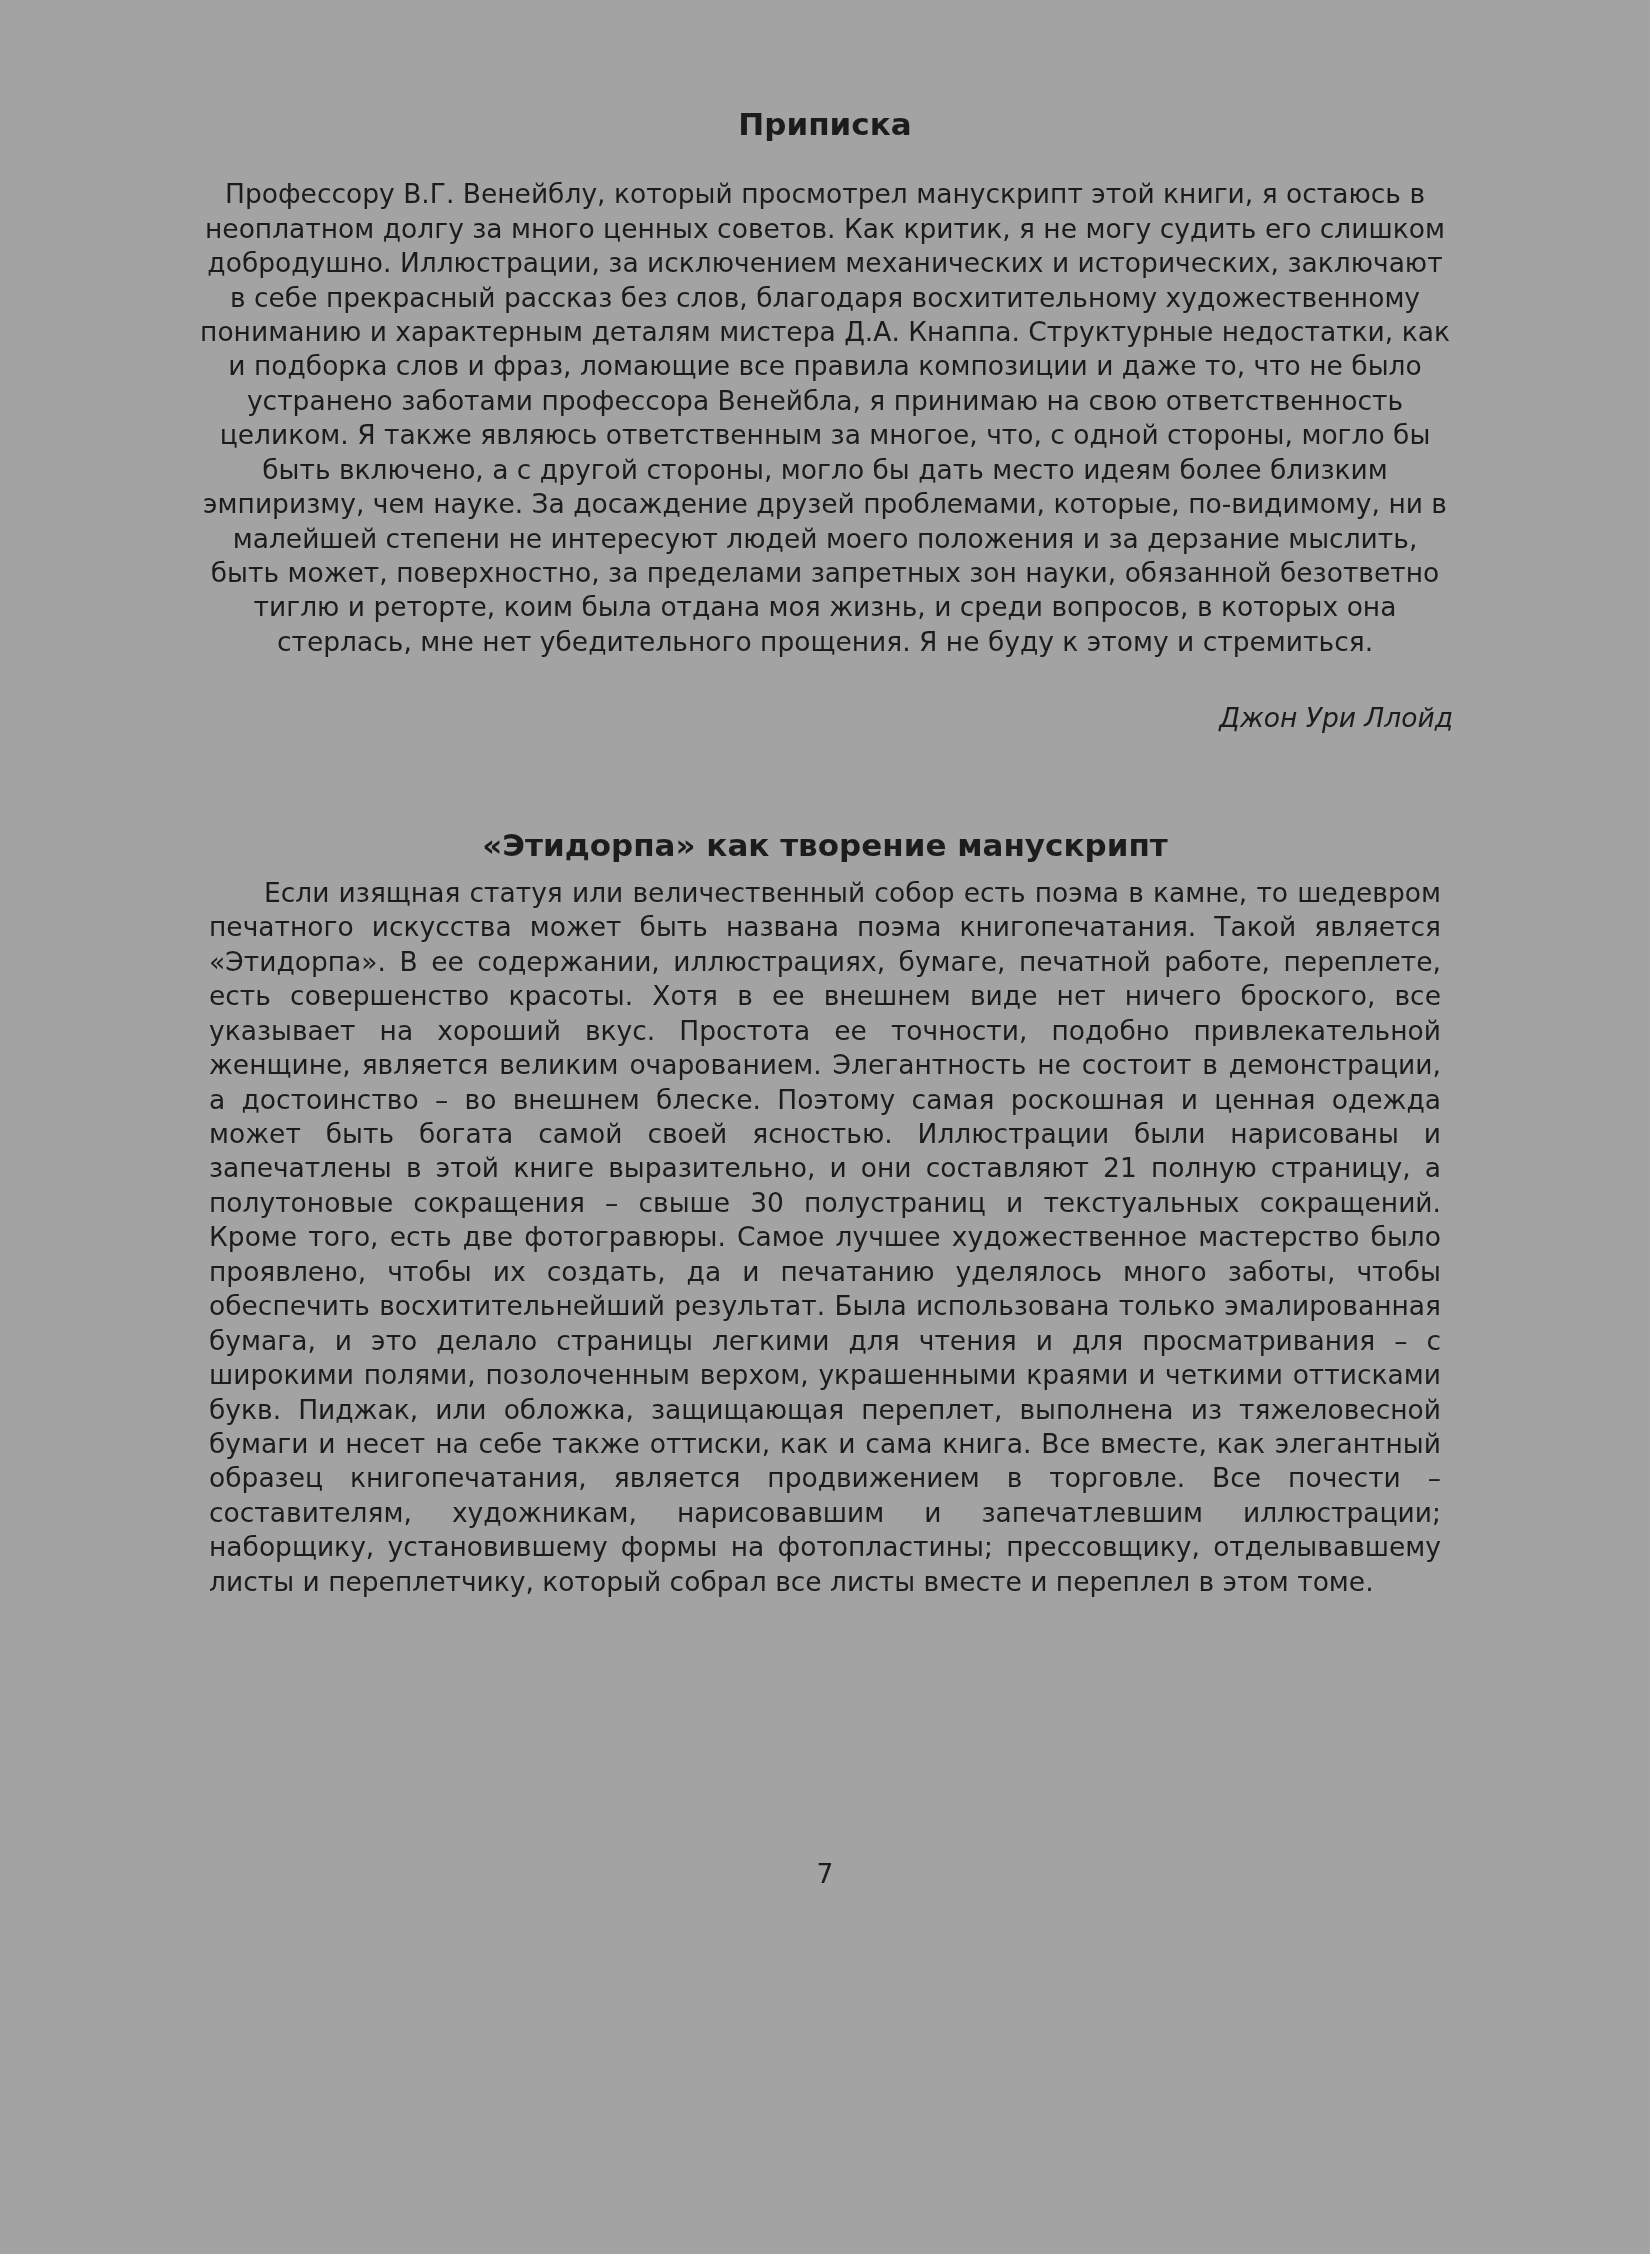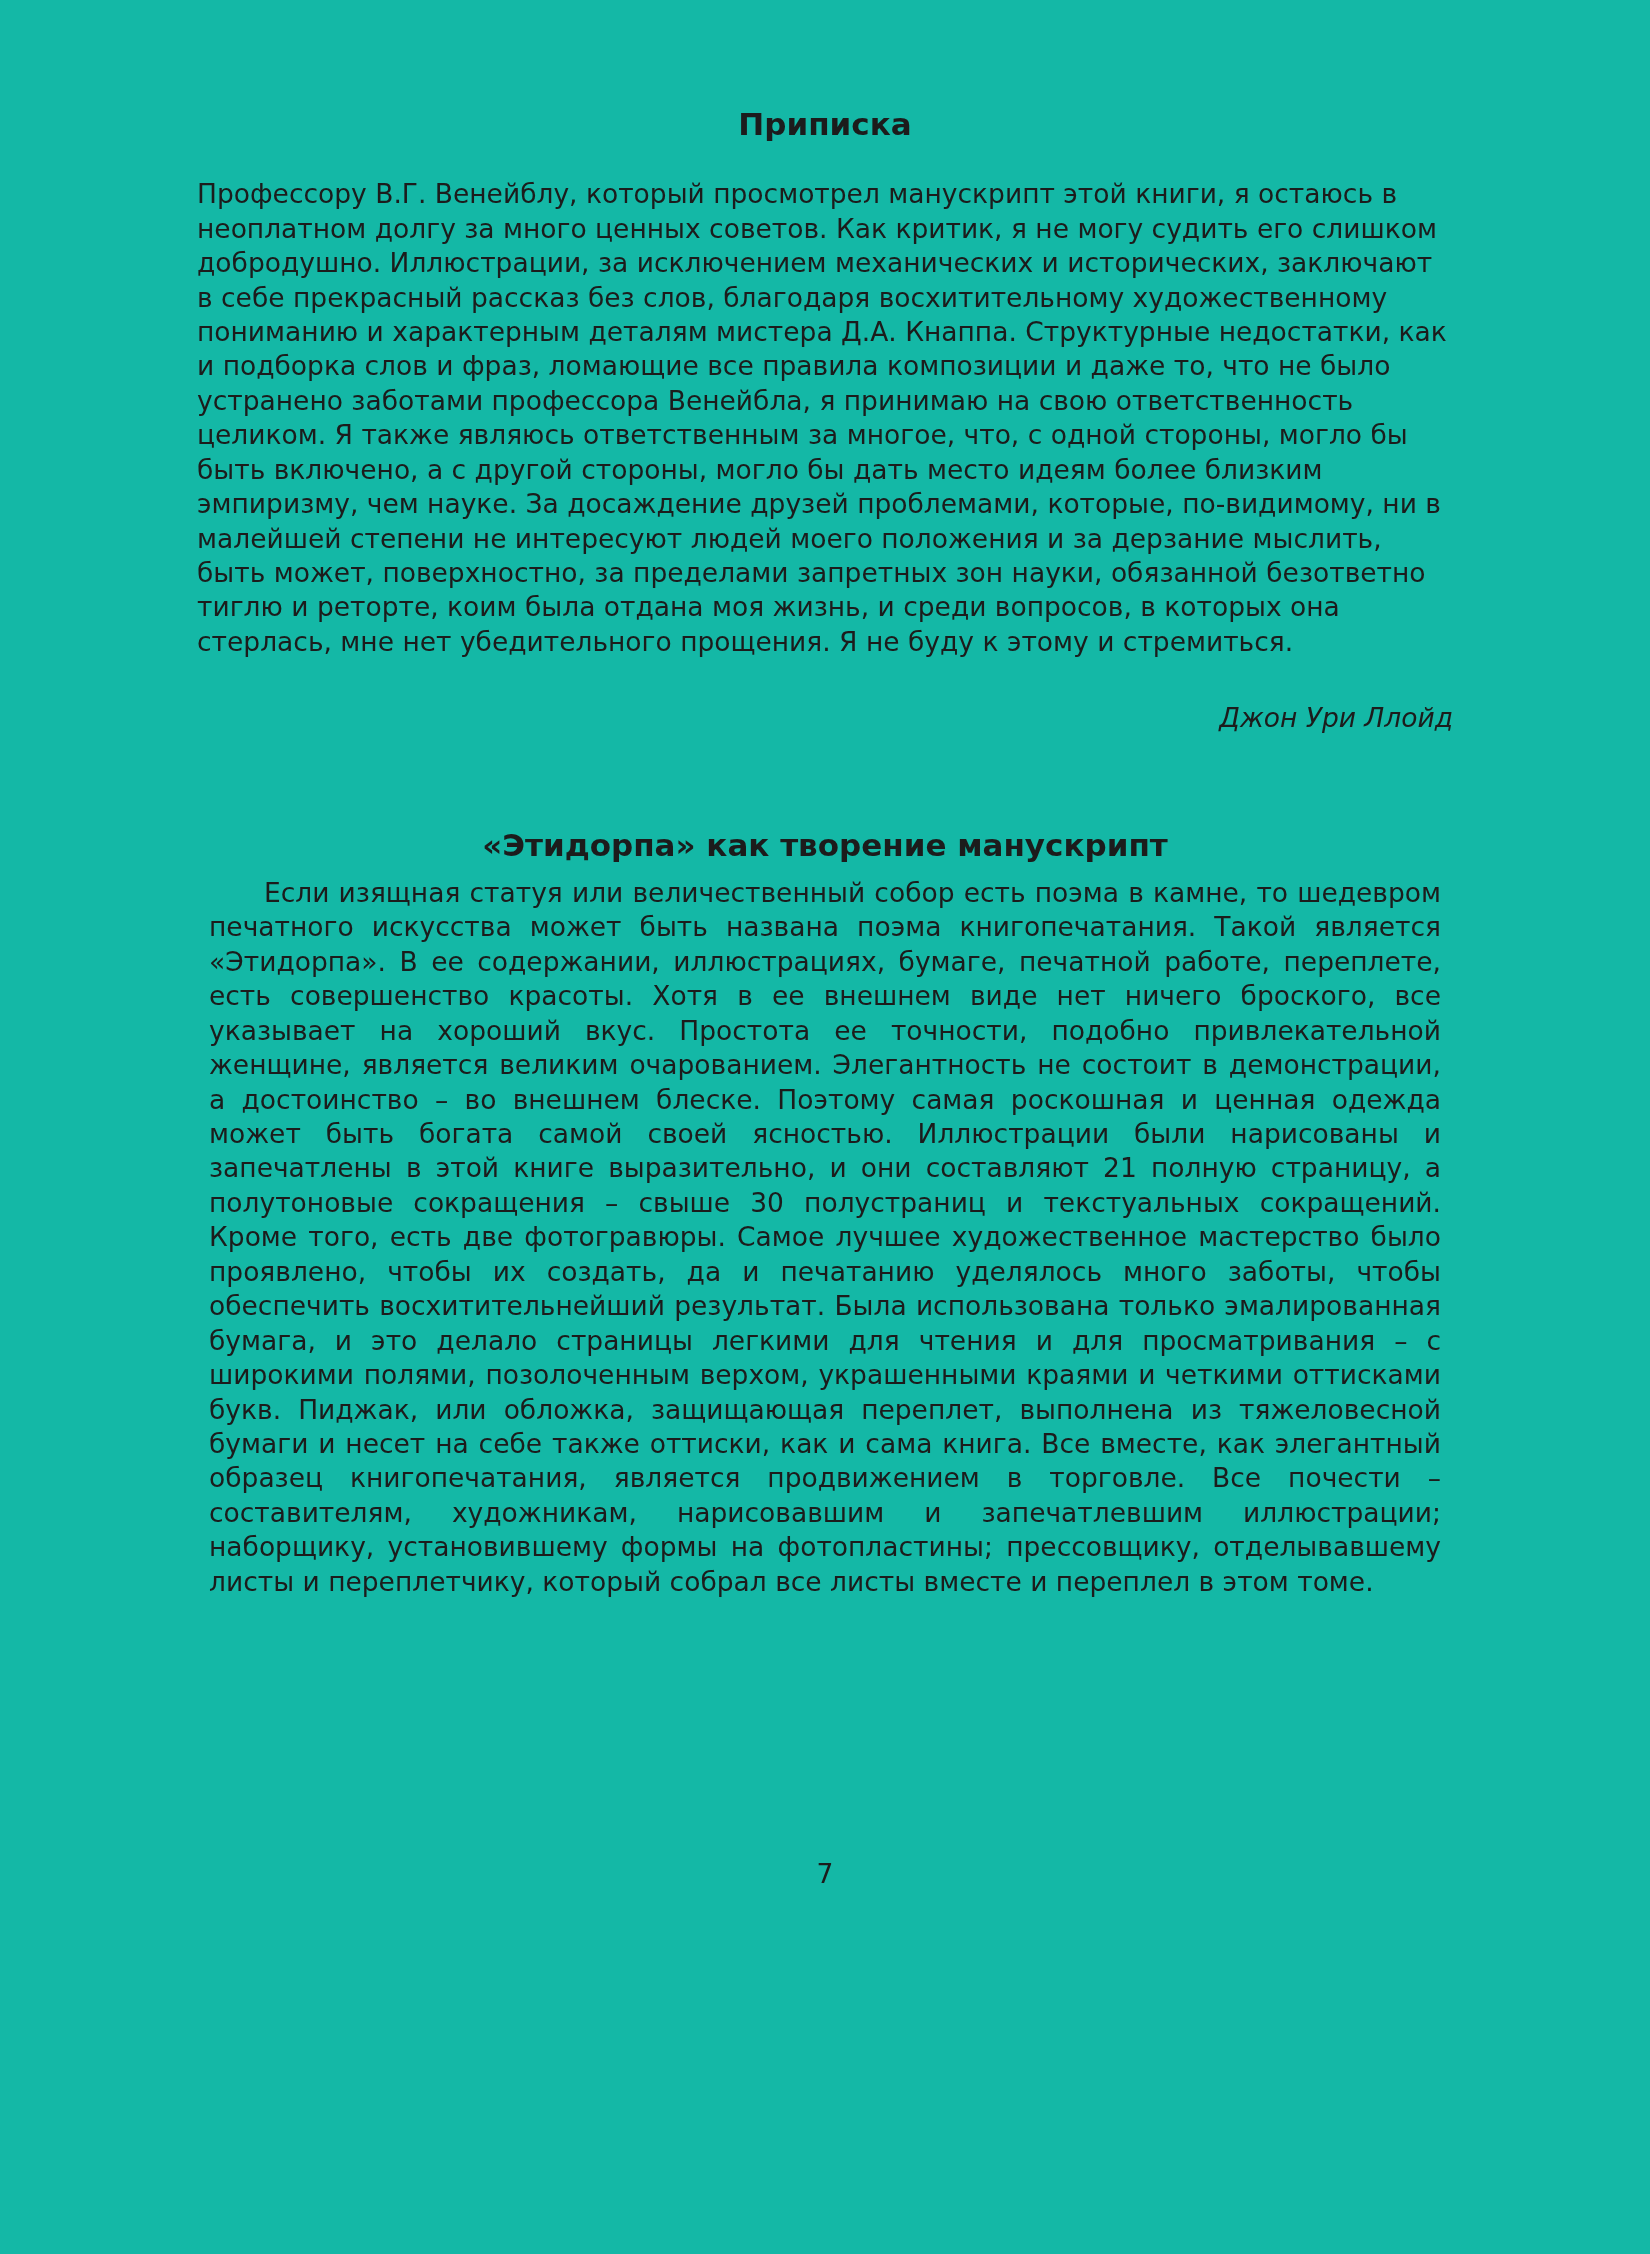--- a/index.html
+++ b/index.html
@@ -5,38 +5,38 @@
   html, body {
     margin: 0;
     padding: 0;
     background: #ffffff;
   }
   .page {
     position: relative;
     width: 1650px;
     height: 2254px;
     box-sizing: border-box;
-    background: #14b8a6;
+    background: #a3a3a3;
     padding: 106px 197px 0 197px;
     font-family: "DejaVu Sans", "Liberation Sans", sans-serif;
     font-size: 26.5px;
     line-height: 1.3;
     color: #1c1c1c;
     overflow: hidden;
   }
   .doc-title {
     margin: 0 0 34px 0;
     text-align: center;
     font-size: 31px;
     font-weight: bold;
     line-height: 1.2;
   }
   .postscript-body {
     margin: 0;
-    text-align: left;
+    text-align: center;
   }
   .signature {
     margin: 42px 0 0 0;
     text-align: right;
     font-style: italic;
   }
   .essay-title {
     margin: 91px 0 3.8px 0;
     text-align: center;
     font-size: 31px;

